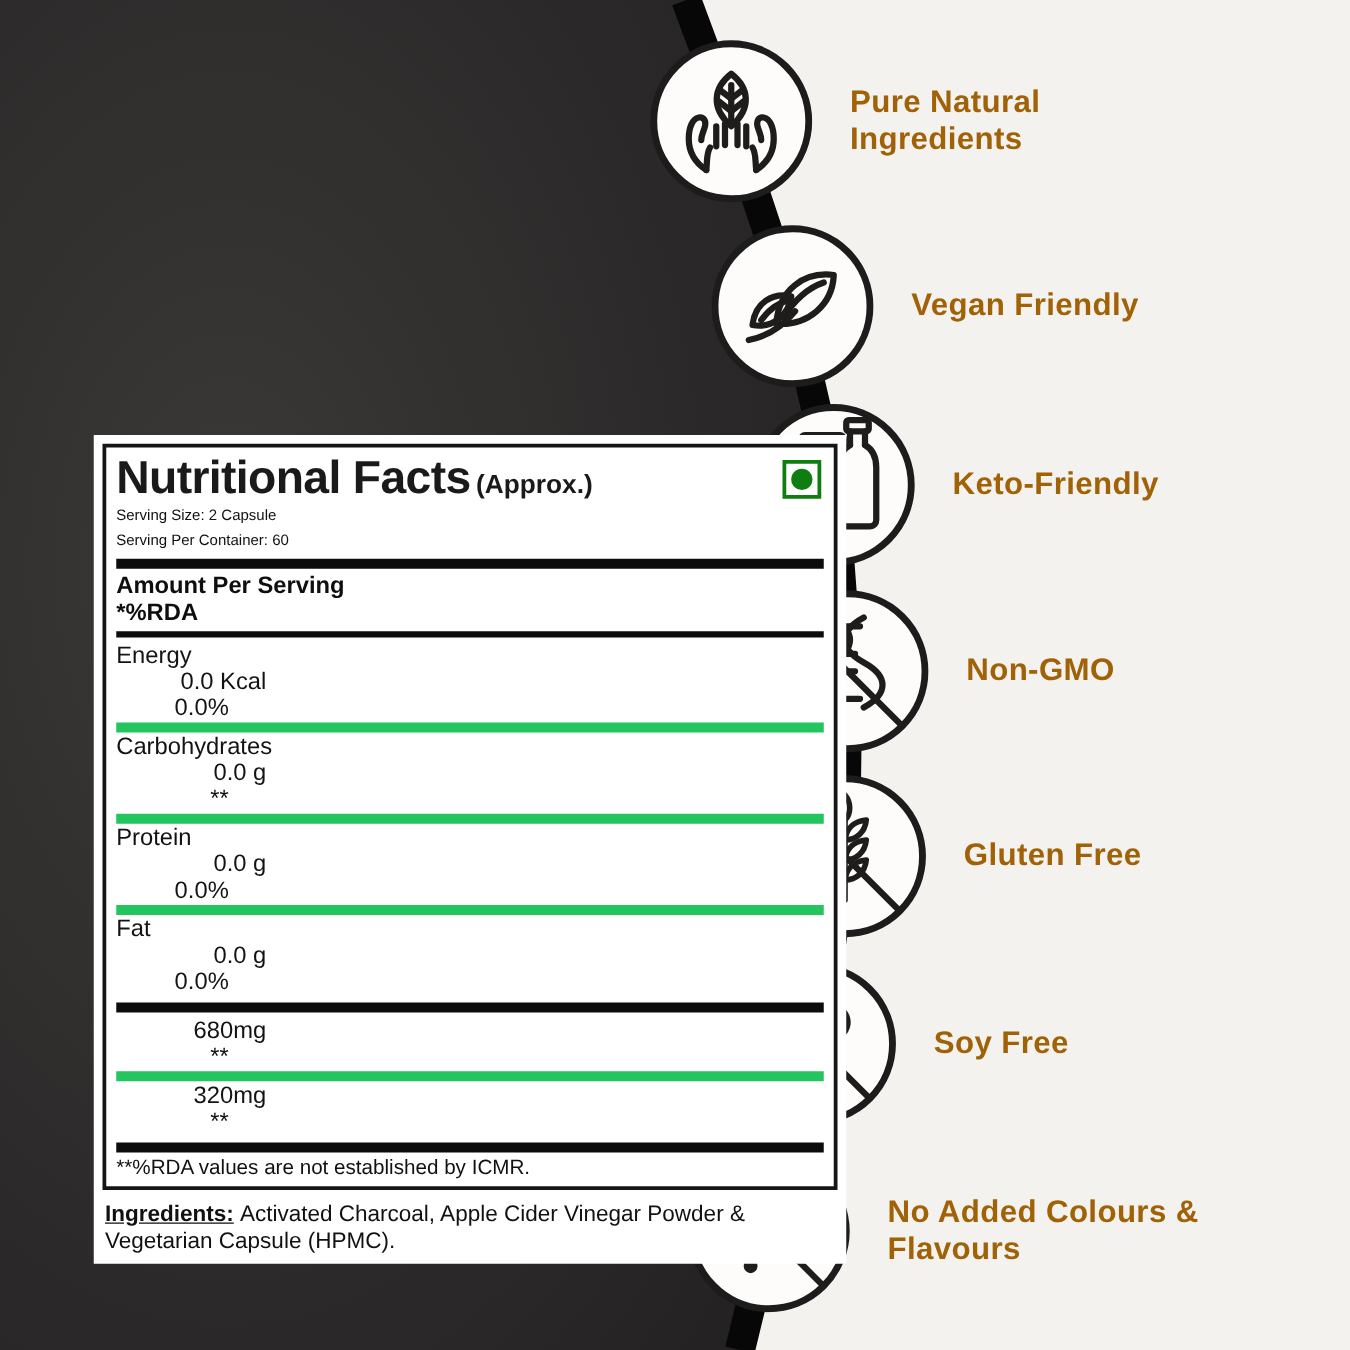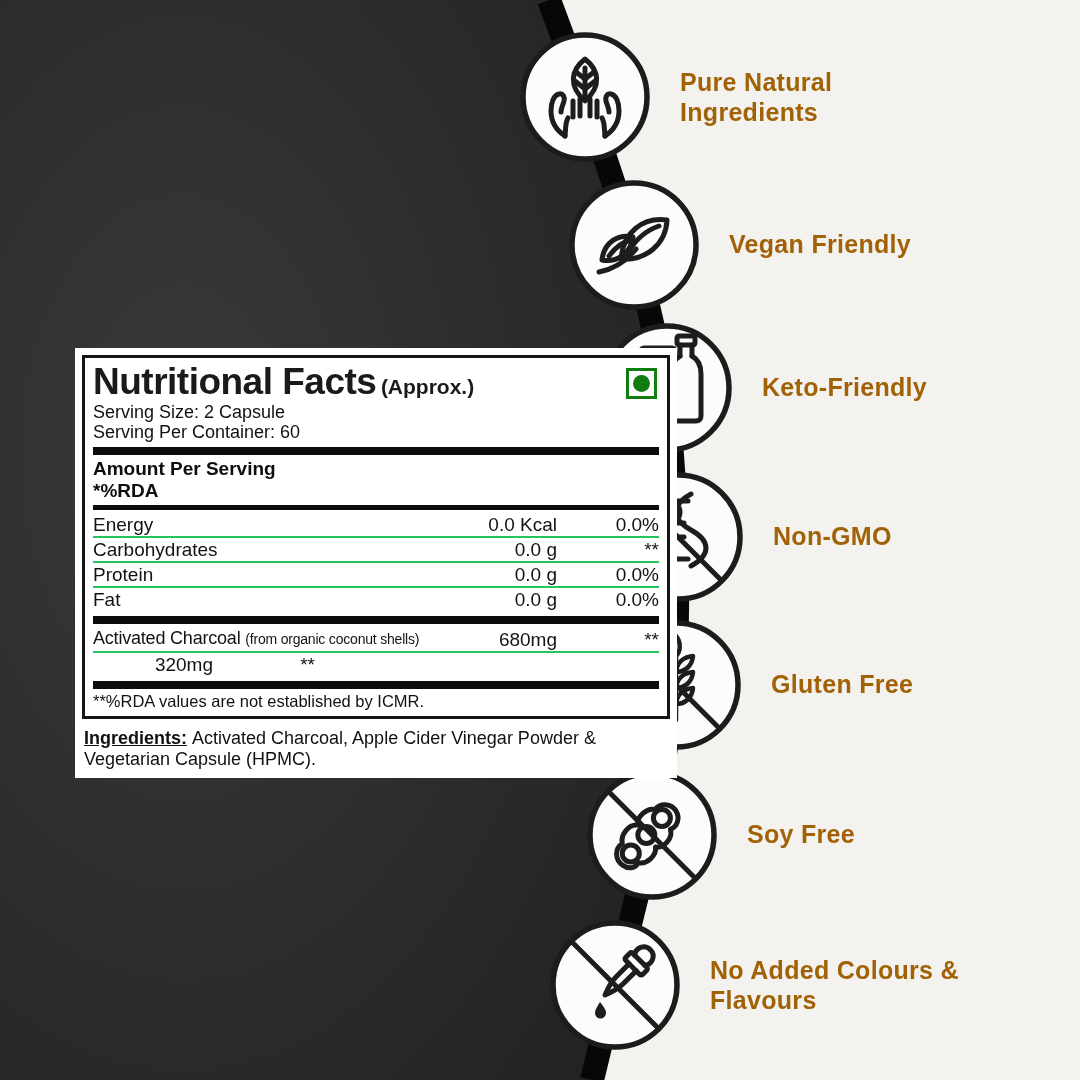--- a/index.html
+++ b/index.html
@@ -26,29 +26,29 @@
   }
   .inner-box{border:3px solid #151515;padding:2px 8px 5px 8px;position:relative;}
   .title-line{line-height:1.05;margin-top:3px;}
   .ntitle{font-size:37px;font-weight:bold;letter-spacing:-.5px;color:#1a1a1a;}
   .napprox{font-size:21px;font-weight:bold;color:#1a1a1a;}
   .veg-mark{
     position:absolute;right:10px;top:10px;width:25px;height:25px;
     border:3px solid #0f7d10;display:flex;align-items:center;justify-content:center;
   }
   .veg-dot{width:17px;height:17px;border-radius:50%;background:#0f7d10;}
-  .serving{font-size:18px;line-height:20px;color:#111;}
+  .serving{font-size:12px;line-height:20px;color:#111;}
   .bar{background:#0c0c0c;margin:3px 0;}
   .bar.thick{height:8px;margin-top:5px;}
   .bar.med{height:5px;}
   .hrow{display:flex;justify-content:space-between;font-size:19px;font-weight:bold;
         line-height:22px;color:#0e0e0e;flex-direction:column;}
-  .nrow{display:flex;align-items:flex-end;font-size:19px;line-height:21px;color:#131313;
-        padding:1px 0;}
-  .nrow + .nrow{border-top:2px solid #22c55e;}
+  .nrow{display:flex;align-items:flex-start;font-size:19px;line-height:21px;color:#131313;
+        padding:1px 0;flex-direction:column;}
+  .nrow + .nrow{border-top:8px solid #22c55e;}
   .ncell.name{flex:1;min-width:0;white-space:nowrap;}
   .ncell.amt{width:120px;padding-right:12px;text-align:right;}
   .ncell.rda{width:90px;text-align:right;}
   .supp .ncell.name{font-size:18px;letter-spacing:-.2px;}
   .supp .note{font-size:14px;}
   .foot{font-size:16.5px;line-height:19px;color:#111;margin-top:2px;}
   .ingredients{font-size:18px;line-height:21px;margin-top:9px;padding:0 2px;width:520px;color:#111;}
   .ing-label{font-weight:bold;margin-right:5px;text-decoration:underline;}
   
   .f1 .fcircle{left:520px;top:32px;}   .f1 .flabel{left:680px;top:97px;width:240px;}
@@ -236,24 +236,20 @@
       </div>
       <div class="nrow">
         <span class="ncell name">Fat</span>
         <span class="ncell amt">0.0 g</span>
         <span class="ncell rda">0.0%</span>
       </div>
 
       <div class="bar thick"></div>
 
       <div class="nrow supp">
-        <span class="ncell name">
-          <span>Activated Charcoal</span>
-          <span class="note">(from organic coconut shells)</span>
-        </span>
         <span class="ncell amt">680mg</span>
         <span class="ncell rda">**</span>
       </div>
       <div class="nrow supp">
         <span class="ncell amt">320mg</span>
         <span class="ncell rda">**</span>
       </div>
 
       <div class="bar thick"></div>
 

